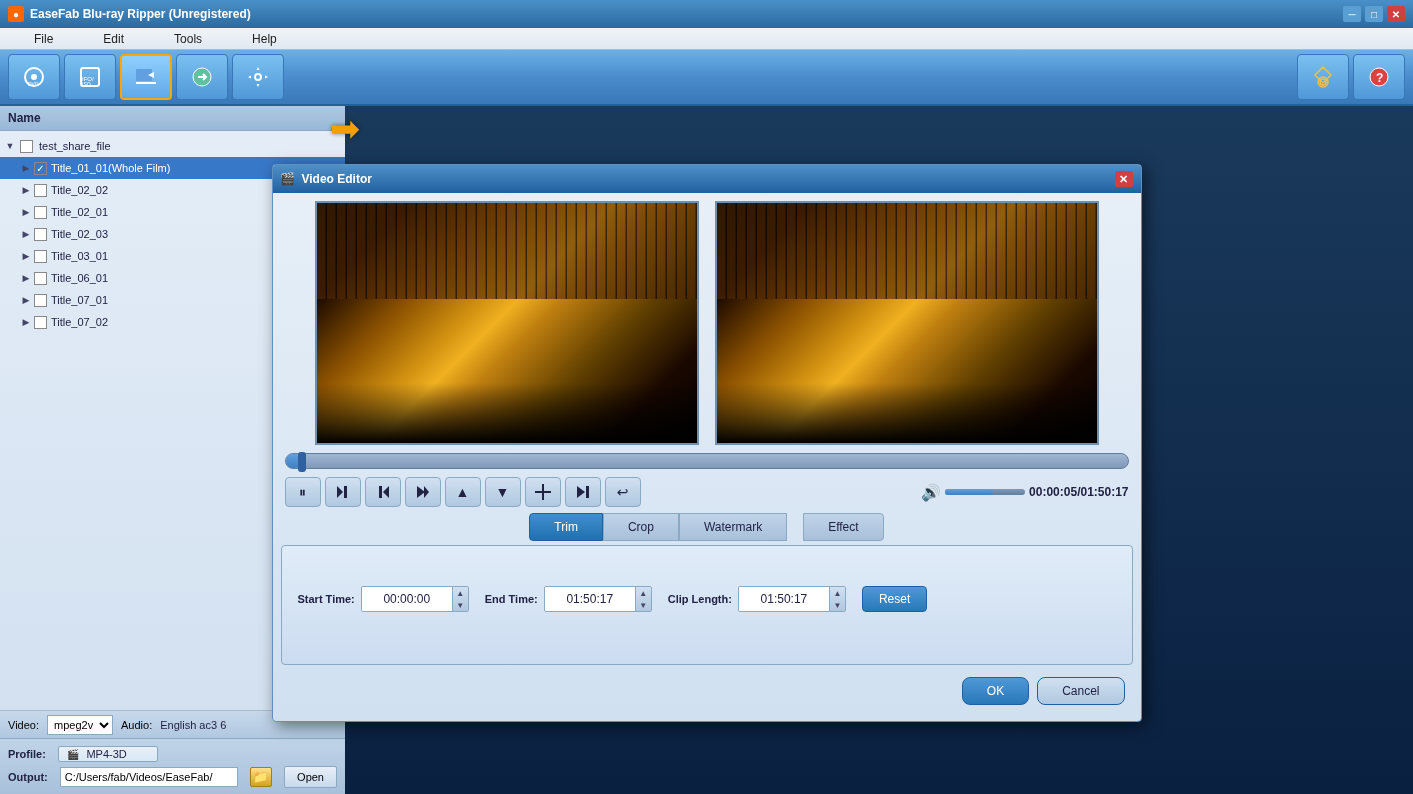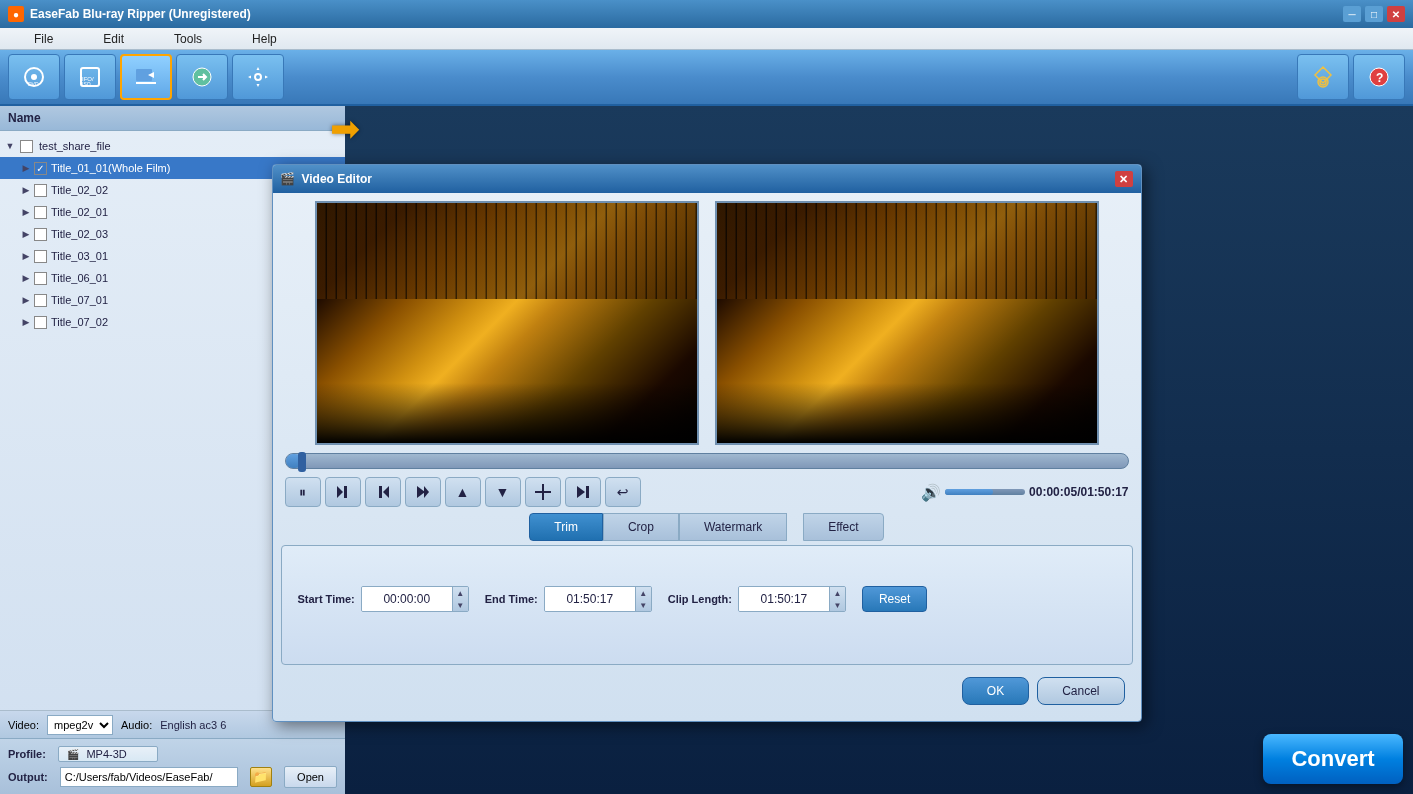--- a/index.html
+++ b/index.html
@@ -919,15 +919,14 @@
       <div class="right-time">00:00:00/00:00:00</div>
       <div class="right-volume">
         <span style="color:#888;font-size:16px;">🔊</span>
         <div style="width:80px;height:6px;background:#333;border-radius:3px;">
           <div style="width:50%;height:100%;background:#5090d0;border-radius:3px;"></div>
         </div>
       </div>
     </div>
   </div>
 
-  <button class="convert-btn">Convert</button>
 
 </div>
 
 </body></html>

